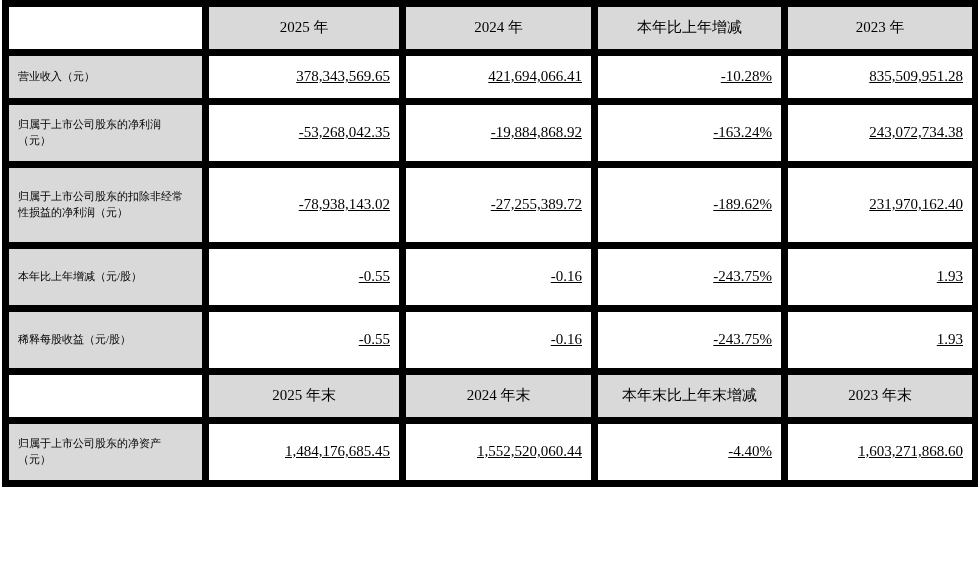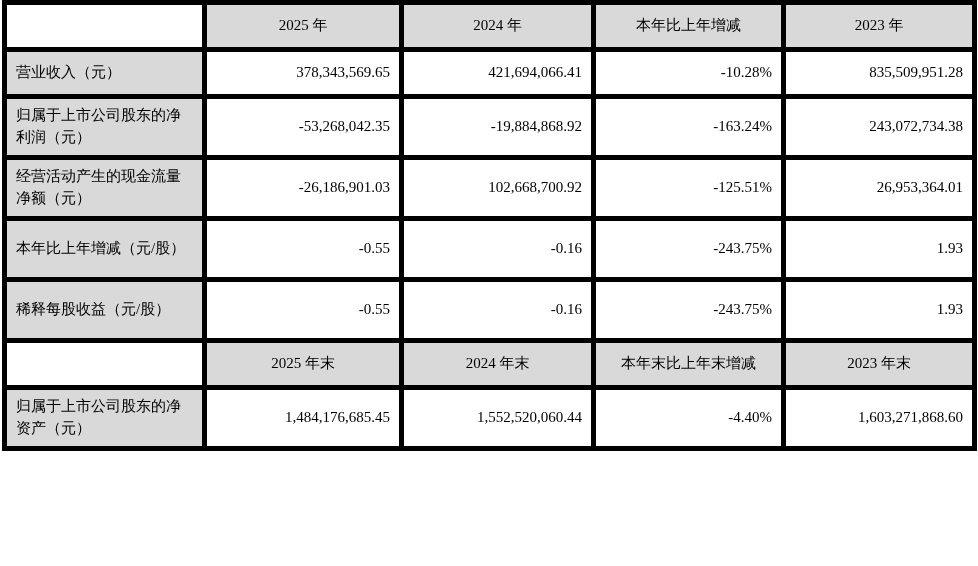--- a/index.html
+++ b/index.html
@@ -20,46 +20,47 @@
     margin: 0 0 0 2px;
     font-size: 15px;
   }
   #financial-table col.c-label { width: 200px; }
   #financial-table col.c-v1    { width: 197px; }
   #financial-table col.c-v2    { width: 192px; }
   #financial-table col.c-v3    { width: 190px; }
   #financial-table col.c-v4    { width: 191px; }
 
   #financial-table td {
-    border: 5px solid #000000;
+    border: 7px solid #000000;
     padding: 6px 9px;
     vertical-align: middle;
     line-height: 1.45;
   }
   .hdr-cell {
     background: #d9d9d9;
     text-align: center;
     font-size: 15px;
     height: 28px;
   }
   .hdr-blank {
     background: #ffffff;
     border-top-color: #ffffff;
     border-left-color: #ffffff;
   }
   .row-label {
     background: #d9d9d9;
     text-align: left;
-    font-size: 15px;
+    font-size: 11px;
   }
   .num {
     text-align: right;
     font-size: 15px;
     white-space: nowrap;
     padding-right: 11px;
+    text-decoration: underline;
   }
   .r-tall td { height: 44px; }
   .r-xtall td { height: 62px; }
   .r-short td { height: 30px; }
 </style>
 </head>
 <body>
 
 <table id="financial-table">
   <colgroup>
@@ -87,28 +88,28 @@
     </tr>
 
     <tr class="r-tall">
       <td class="row-label">归属于上市公司股东的净利润（元）</td>
       <td class="num">-53,268,042.35</td>
       <td class="num">-19,884,868.92</td>
       <td class="num">-163.24%</td>
       <td class="num">243,072,734.38</td>
     </tr>
 
+    <tr class="r-xtall">
+      <td class="row-label">归属于上市公司股东的扣除非经常性损益的净利润（元）</td>
+      <td class="num">-78,938,143.02</td>
+      <td class="num">-27,255,389.72</td>
+      <td class="num">-189.62%</td>
+      <td class="num">231,970,162.40</td>
+    </tr>
 
-    <tr class="r-tall">
-      <td class="row-label">经营活动产生的现金流量净额（元）</td>
-      <td class="num">-26,186,901.03</td>
-      <td class="num">102,668,700.92</td>
-      <td class="num">-125.51%</td>
-      <td class="num">26,953,364.01</td>
-    </tr>
 
     <tr class="r-tall">
       <td class="row-label">本年比上年增减（元/股）</td>
       <td class="num">-0.55</td>
       <td class="num">-0.16</td>
       <td class="num">-243.75%</td>
       <td class="num">1.93</td>
     </tr>
 
     <tr class="r-tall">

